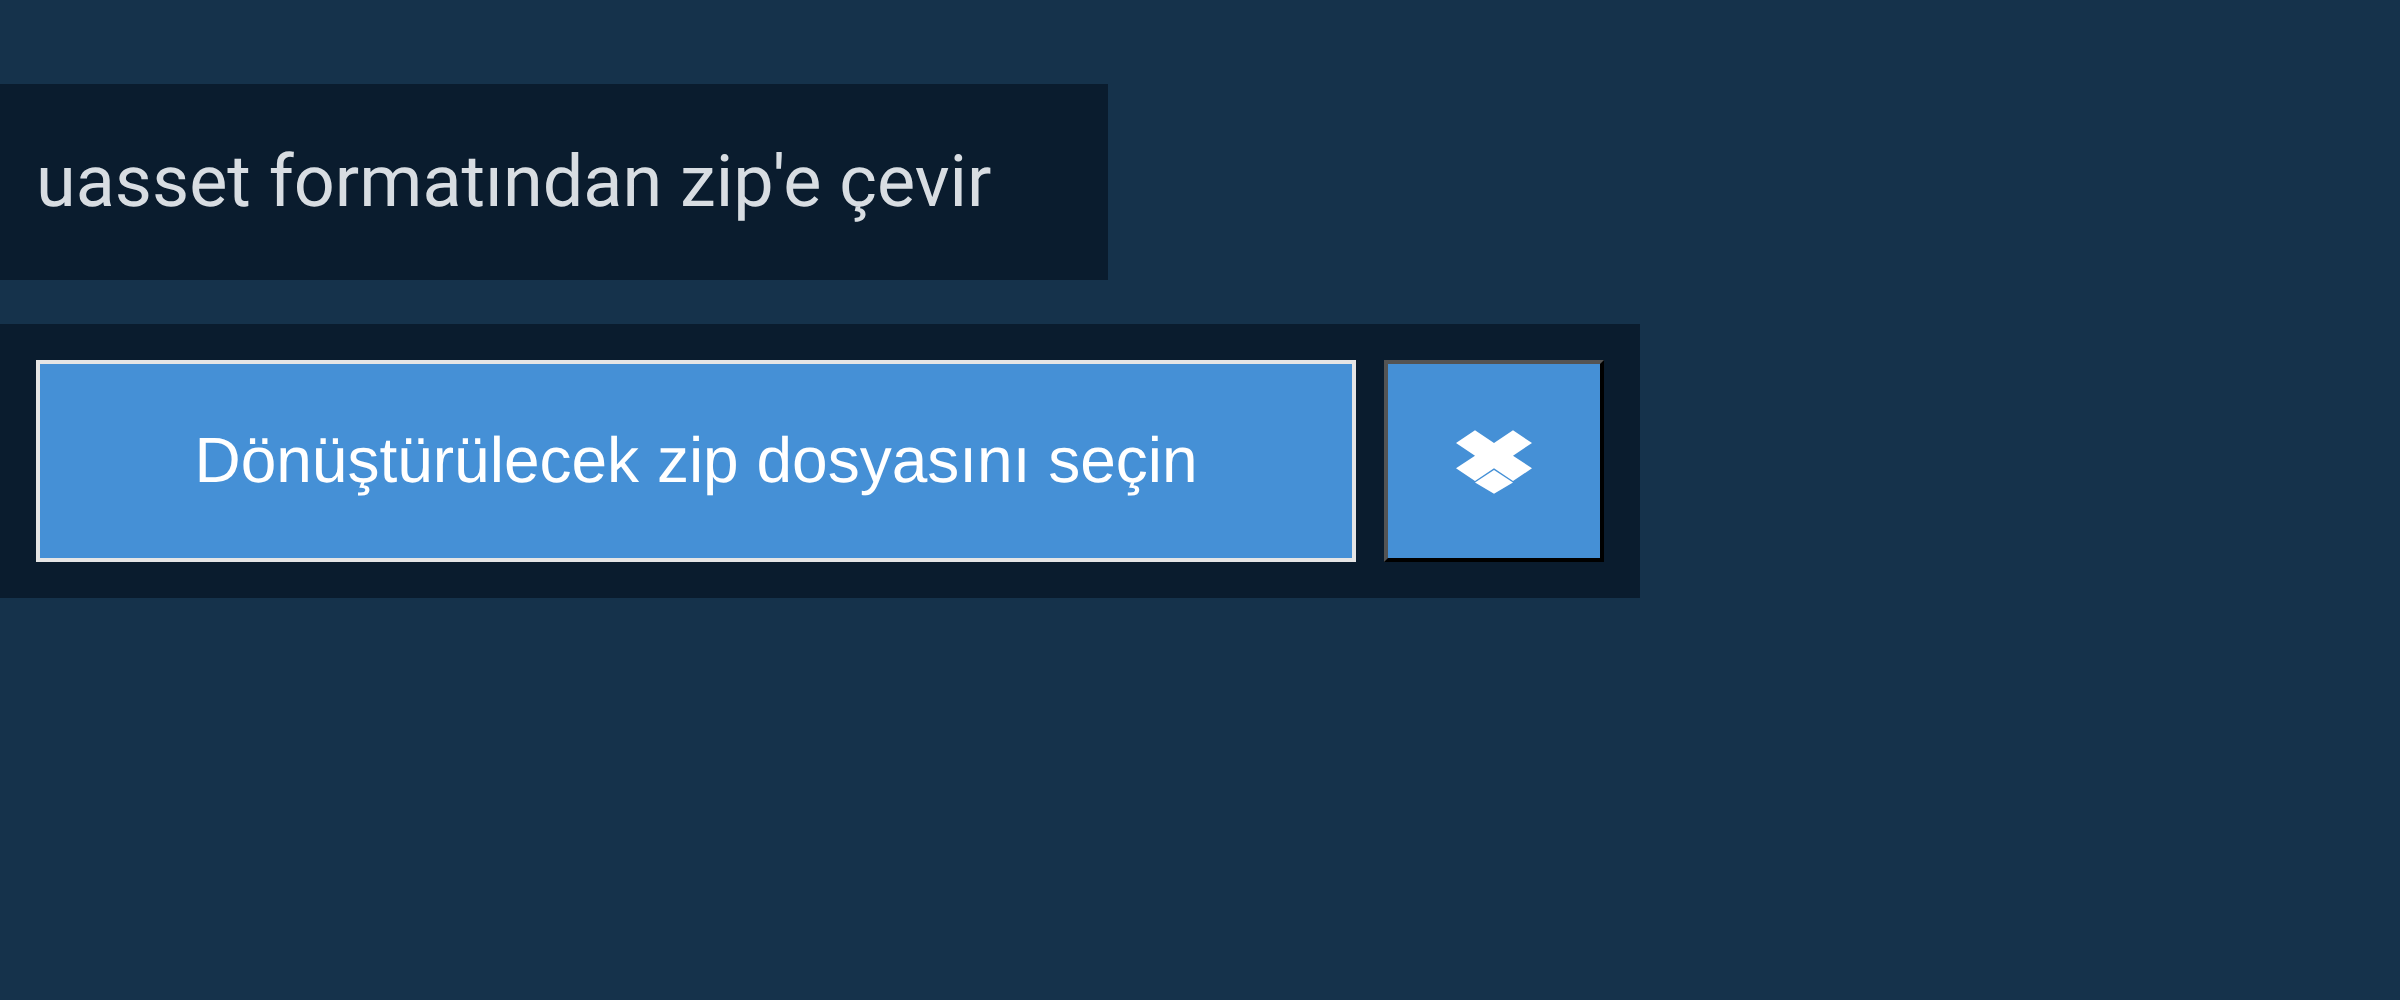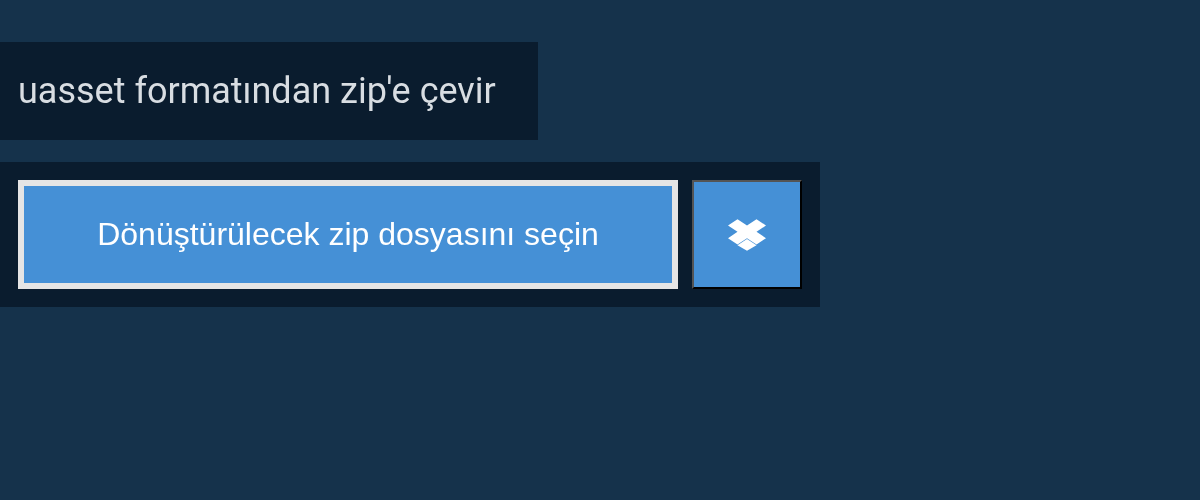--- a/index.html
+++ b/index.html
@@ -10,39 +10,39 @@
     body {
       width: 1200px;
       height: 500px;
       background-color: #15324b;
       font-family: -apple-system, BlinkMacSystemFont, "Segoe UI", Roboto, Helvetica, Arial, sans-serif;
       overflow: hidden;
     }
     .header-bar {
       background-color: #0a1c2e;
       display: inline-block;
-      padding: 28px 42px 28px 18px;
+      padding: 28px 58px 28px 18px;
       margin-top: 42px;
     }
     .header-title {
       color: #d8dde2;
       font-size: 36px;
       font-weight: 400;
     }
     .upload-section {
       background-color: #0a1c2e;
       padding: 18px;
       margin-top: 22px;
       display: flex;
       gap: 14px;
       width: 820px;
     }
     .select-file-button {
       background-color: #4590d6;
-      border: 6px solid #e5e5e5;
+      border: 2px solid #e5e5e5;
       color: #ffffff;
       font-size: 32px;
       font-weight: 400;
       padding: 30px 40px;
       cursor: pointer;
       flex: 1;
       text-align: center;
       display: flex;
       align-items: center;
       justify-content: center;

